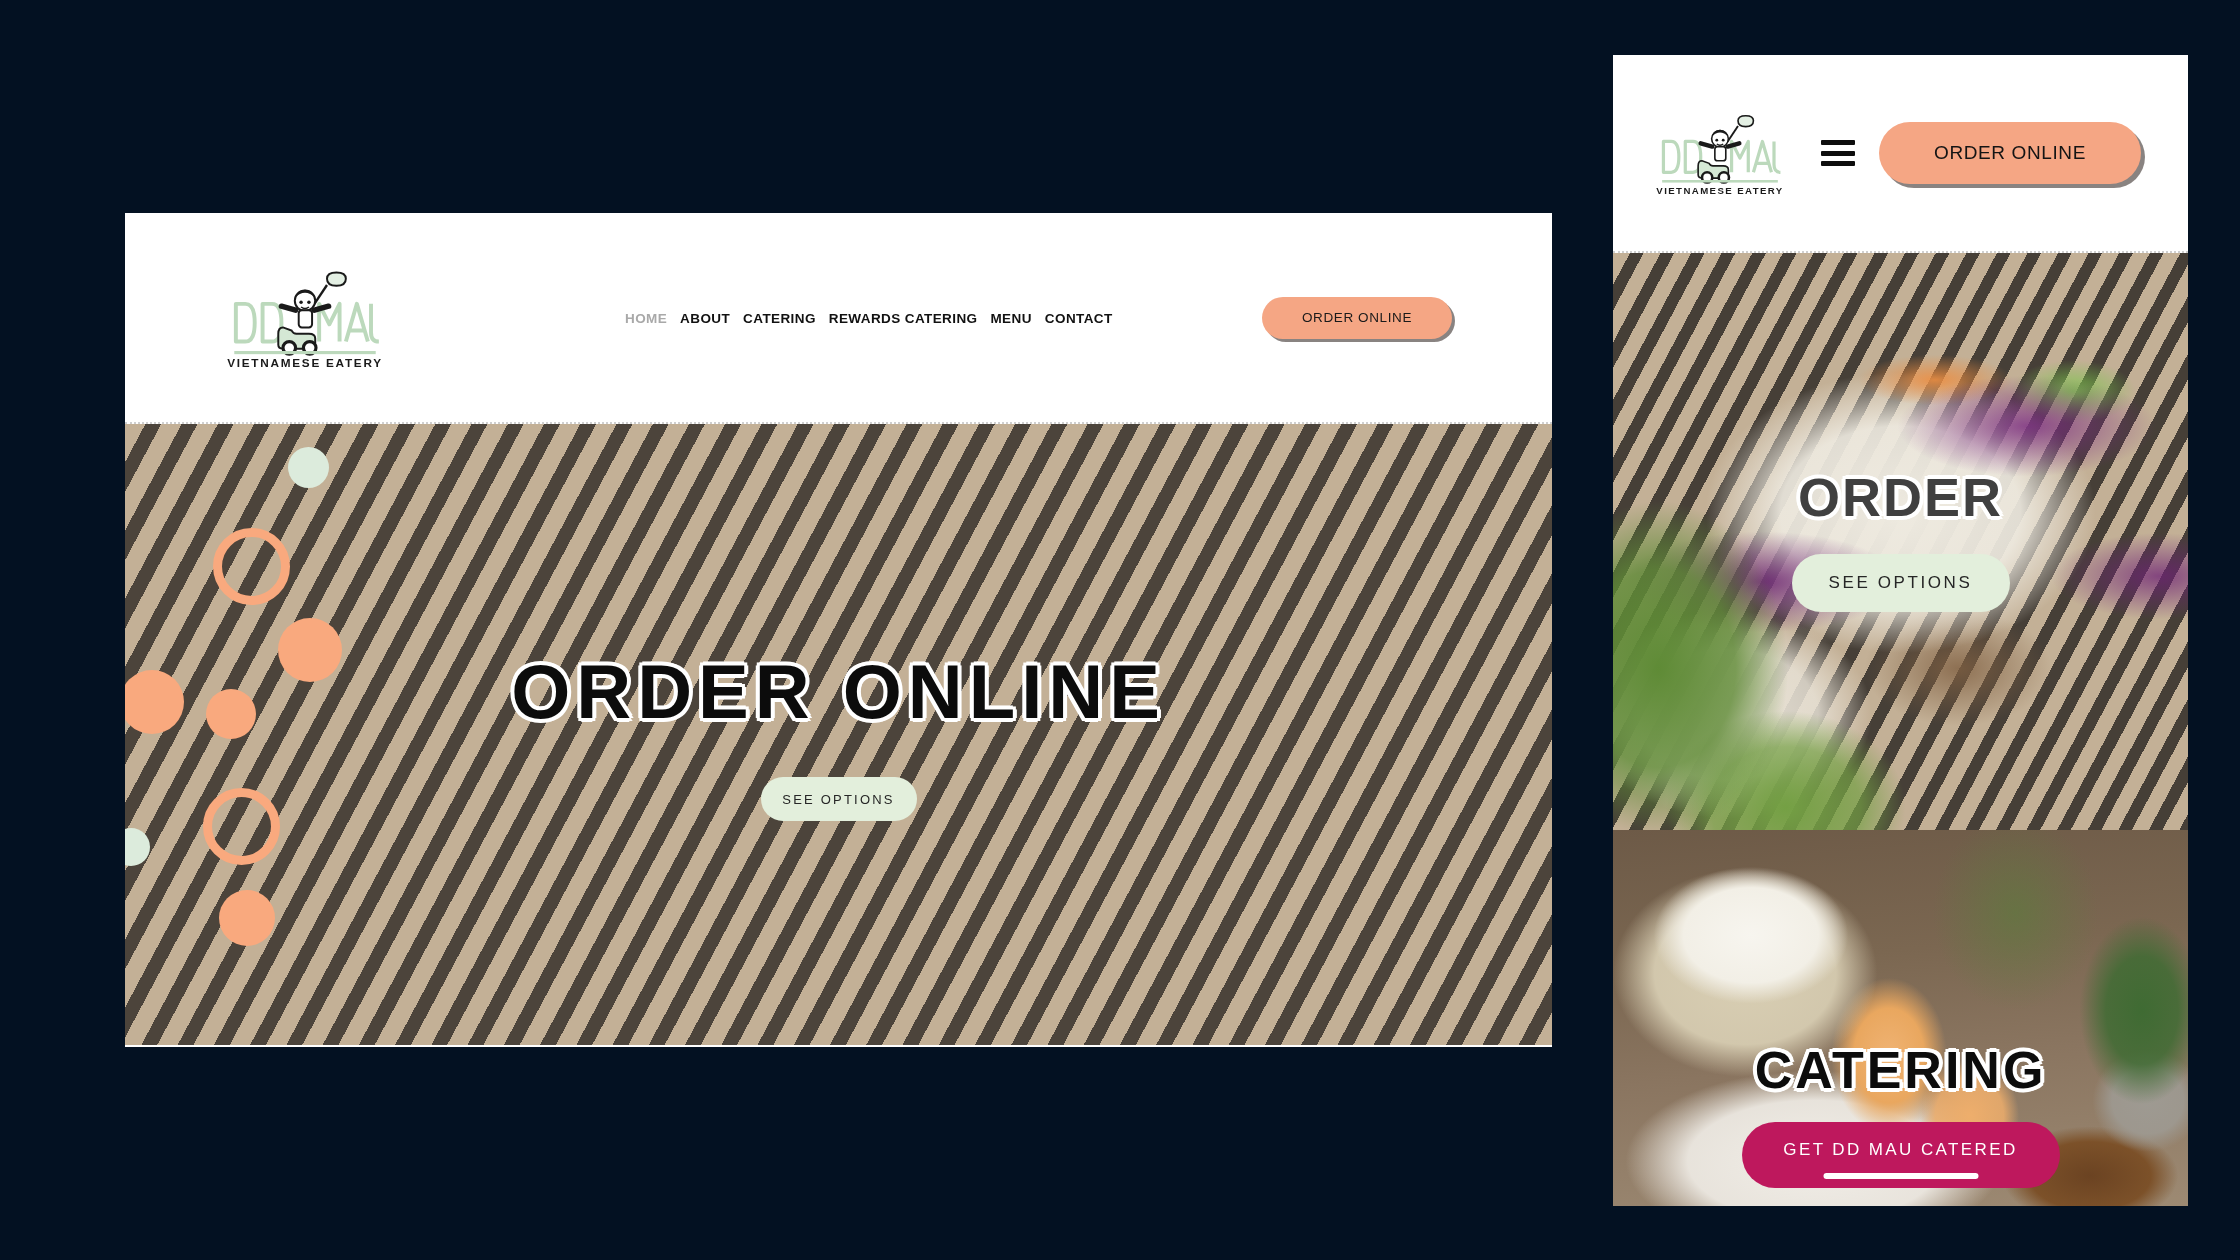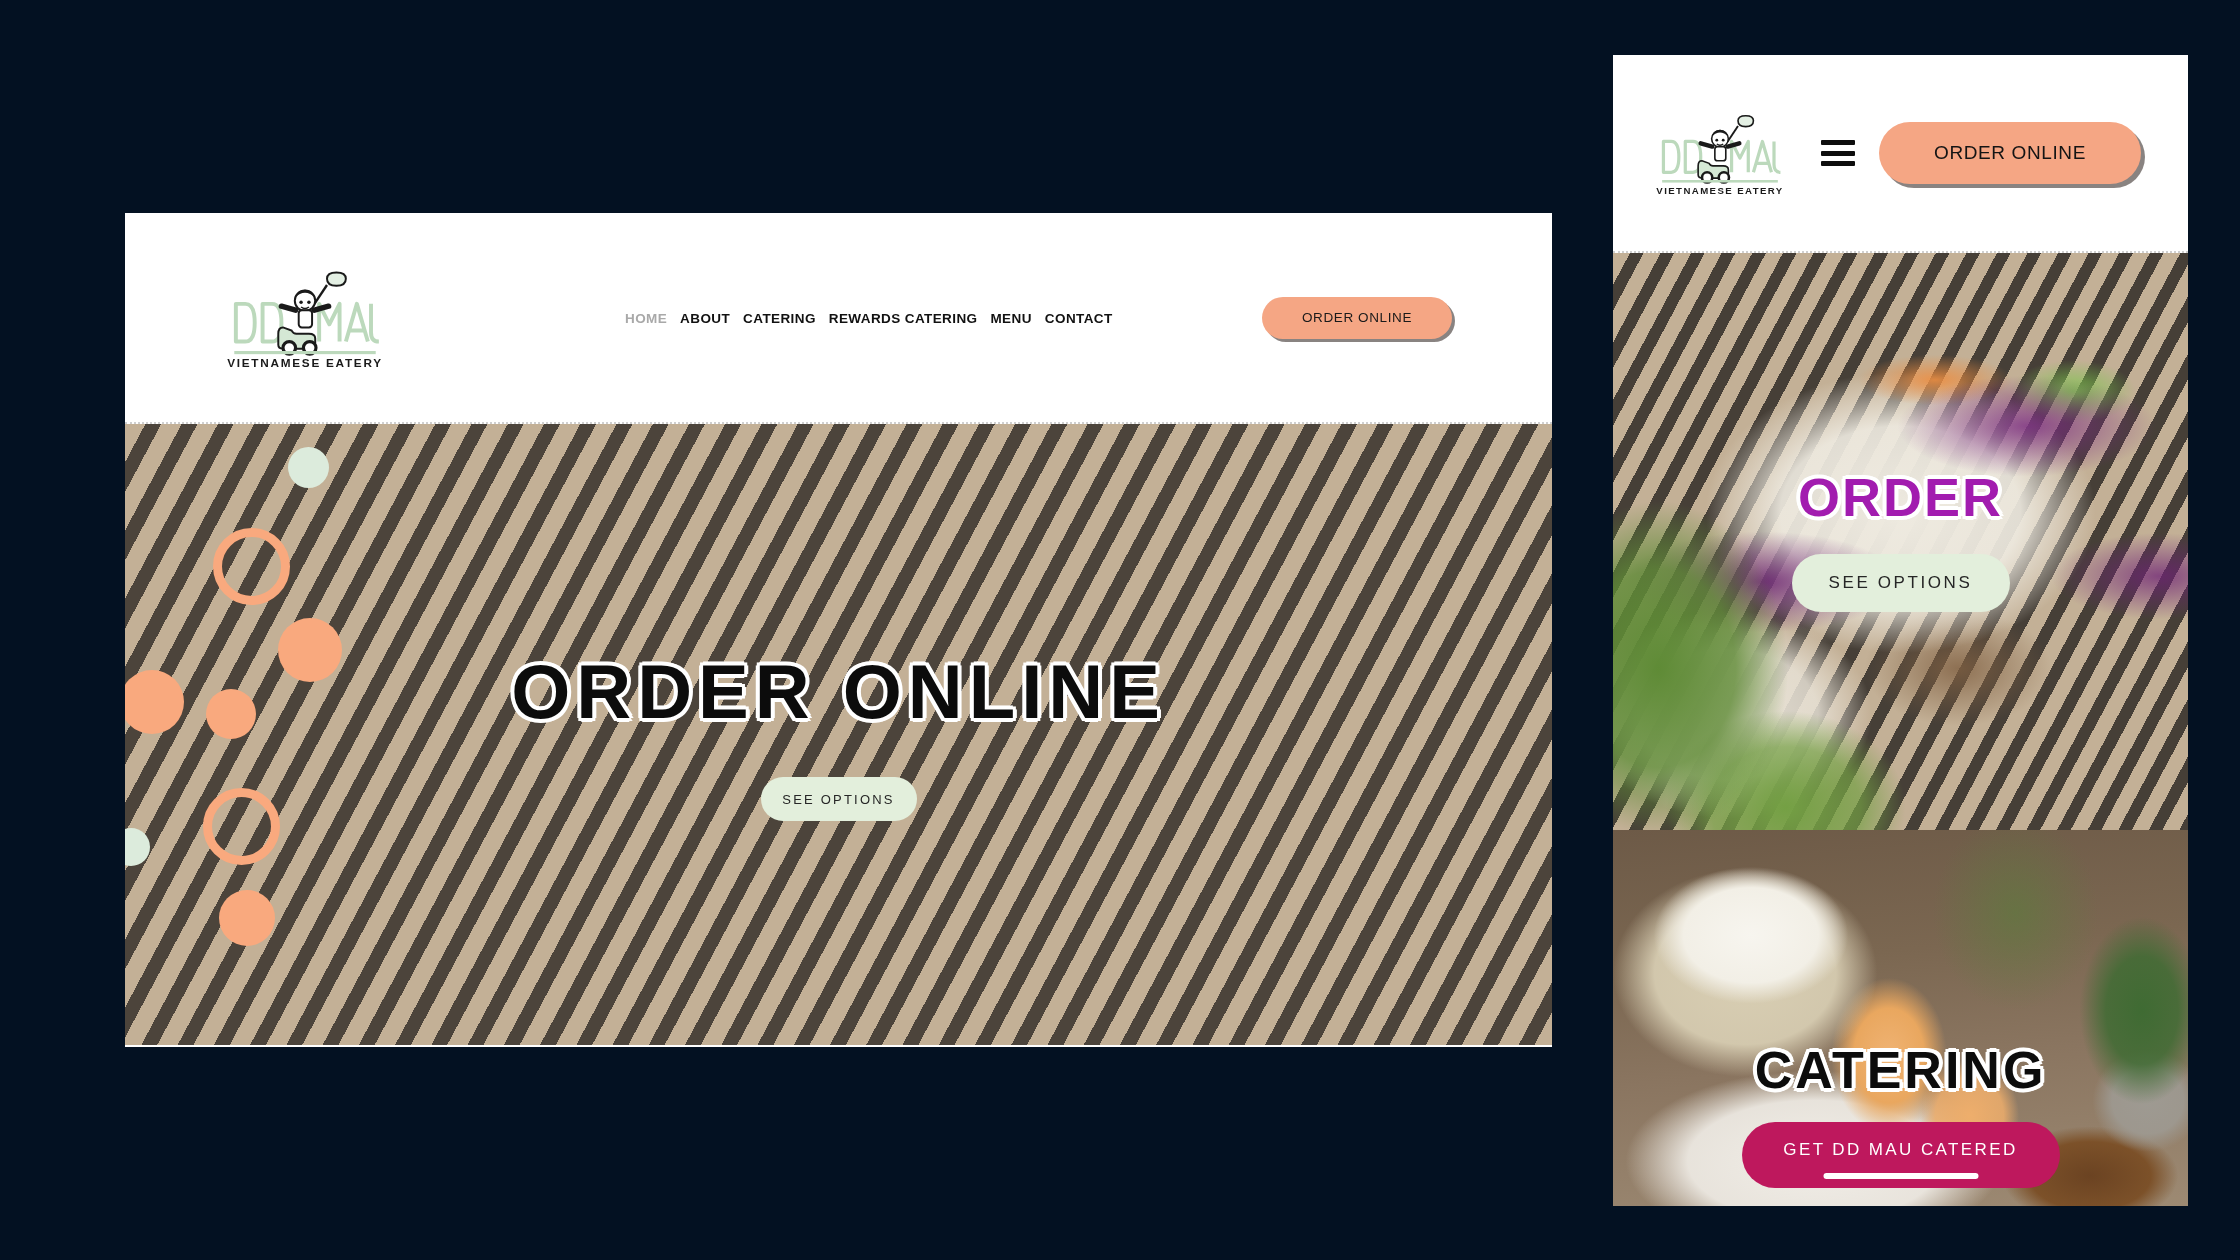--- a/index.html
+++ b/index.html
@@ -294,21 +294,21 @@
     justify-content: center;
     gap: 30px;
   }
   .mobile-hero-title {
     font-family: "Liberation Sans", sans-serif;
     font-size: 54px;
     font-weight: bold;
     letter-spacing: 2px;
     line-height: 0.98;
     text-align: center;
-    color: #a21caf;
+    color: #404040;
     text-shadow:
       -3px -3px 0 #fff,  3px -3px 0 #fff,
       -3px  3px 0 #fff,  3px  3px 0 #fff,
       -4px  0   0 #fff,  4px  0   0 #fff,
        0   -4px 0 #fff,  0    4px 0 #fff;
   }
   .mobile-see-options {
     width: 218px;
     height: 58px;
     border: none;

